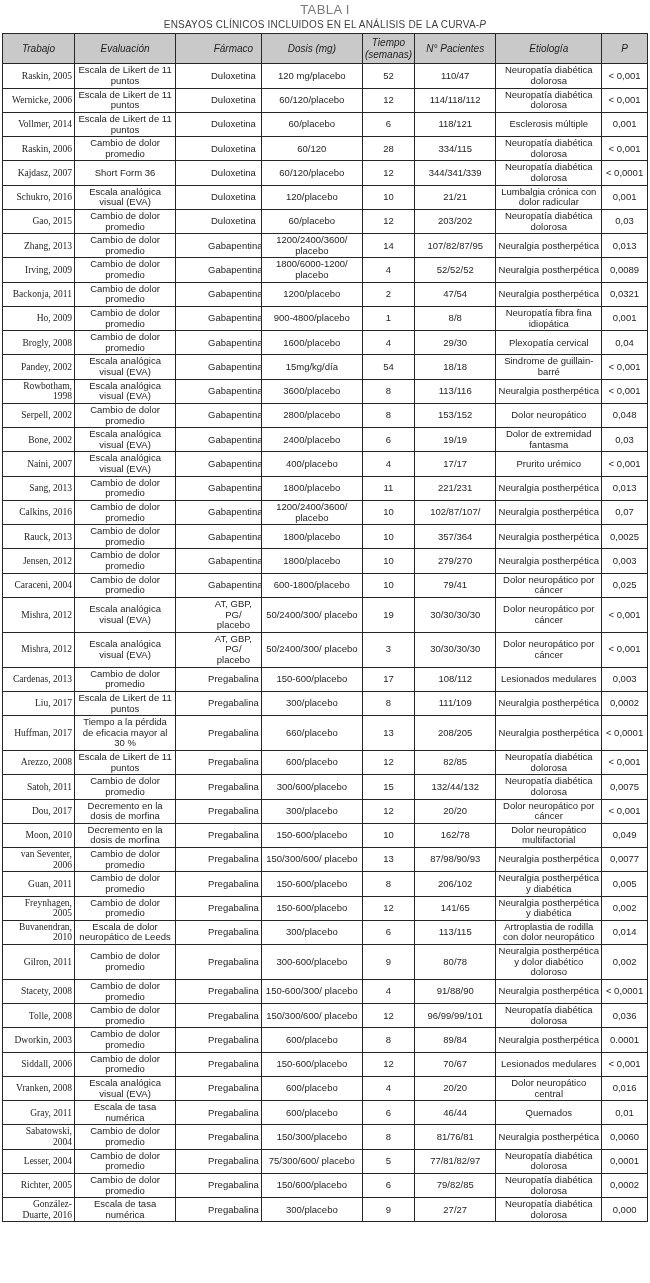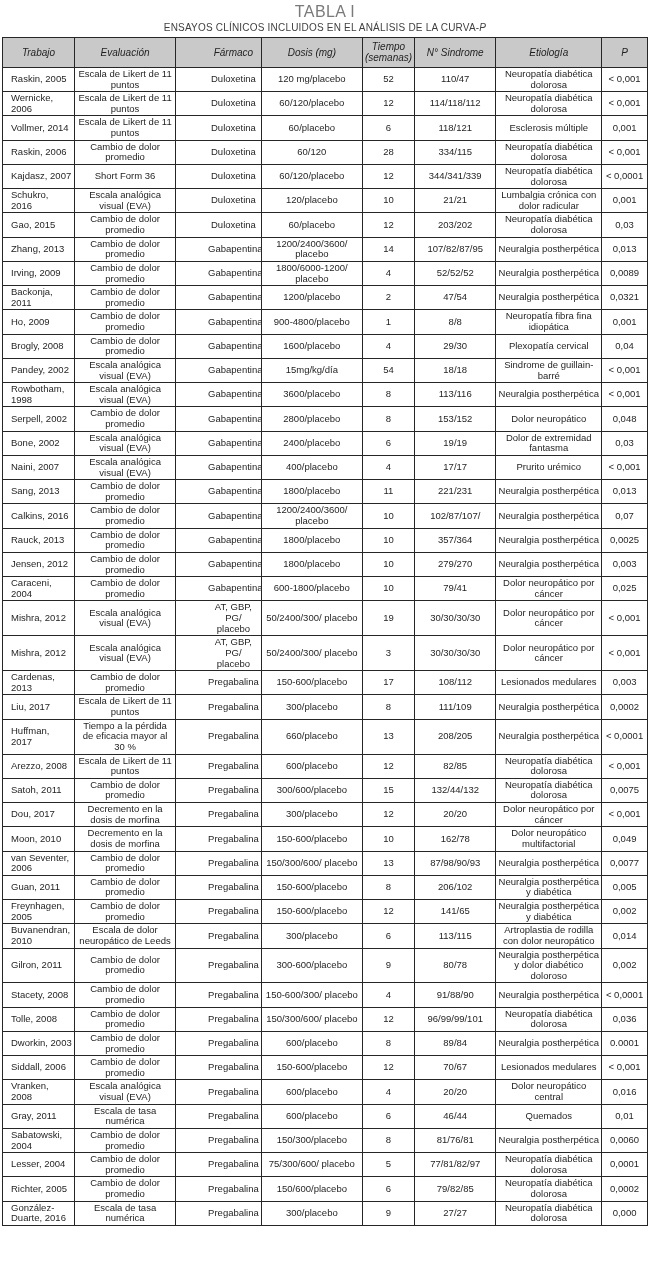--- a/index.html
+++ b/index.html
@@ -10,21 +10,21 @@
     font-family: "Liberation Sans", sans-serif;
     color: #1a1a1a;
   }
   .page {
     width: 650px;
     box-sizing: border-box;
     padding: 3px 2px 2px 2px;
   }
   .title-block { text-align: center; line-height: 1.15; margin-bottom: 3px; }
   .title-line1 {
-    font-size: 16px;
+    font-size: 13px;
     color: #7a7a7a;
     letter-spacing: 0.4px;
   }
   .title-line2 {
     font-size: 10px;
     color: #3f3f3f;
     letter-spacing: 0.2px;
     margin-top: 1px;
   }
   .title-line2 .p-italic { font-style: italic; }
@@ -51,21 +51,21 @@
     color: #1f1f1f;
   }
   td {
     font-size: 9.5px;
     line-height: 1.12;
     text-align: center;
     padding: 1px 2px;
     height: 20px;
     color: #1f1f1f;
   }
-  td.col-trabajo { text-align: left; padding-left: 8px; }
+  td.col-trabajo { text-align: right; padding-left: 8px; font-family: Liberation Serif, serif; }
   td.col-tiempo, td.col-p { white-space: nowrap; }
   .col-trabajo   { width: 11.6%; }
   .col-evaluacion{ width: 16.6%; }
   .col-farmaco   { width: 9.3%; padding-left: 32px;  }
   .col-dosis     { width: 16.6%; }
   .col-tiempo    { width: 8.2%;  }
   .col-pacientes { width: 13.2%; }
   .col-etiologia { width: 17.4%; }
   .col-p         { width: 7.1%;  }
 </style>
@@ -79,21 +79,21 @@
   </div>
 
   <table>
     <thead>
       <tr>
           <th class="col-trabajo">Trabajo</th>
           <th class="col-evaluacion">Evaluación</th>
           <th class="col-farmaco">Fármaco</th>
           <th class="col-dosis">Dosis (mg)</th>
           <th class="col-tiempo">Tiempo (semanas)</th>
-          <th class="col-pacientes">N° Sindrome</th>
+          <th class="col-pacientes">N° Pacientes</th>
           <th class="col-etiologia">Etiología</th>
           <th class="col-p">P</th>
         </tr>
     </thead>
     <tbody>
         <tr>
           <td class="col-trabajo">Raskin, 2005</td>
           <td class="col-evaluacion">Escala de Likert de 11 puntos</td>
           <td class="col-farmaco">Duloxetina</td>
           <td class="col-dosis">120 mg/placebo</td>

